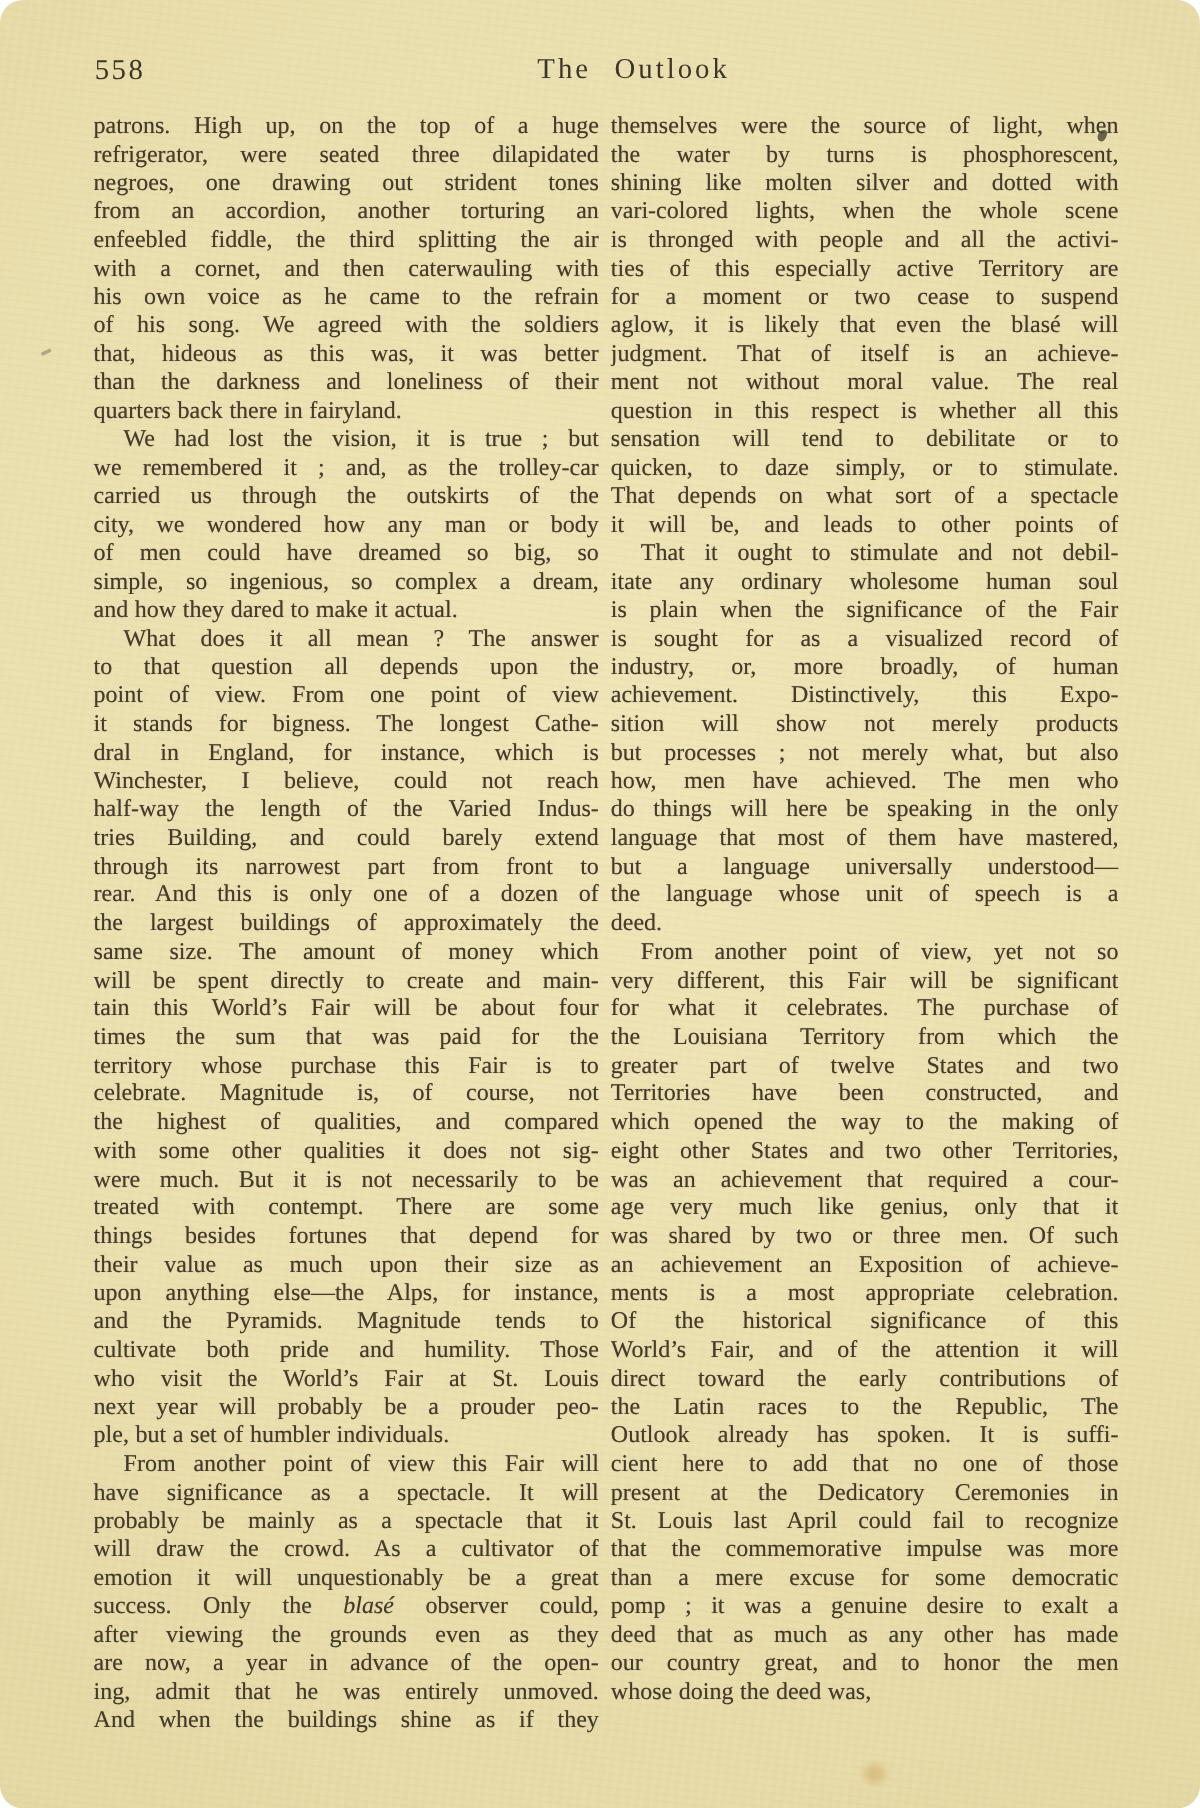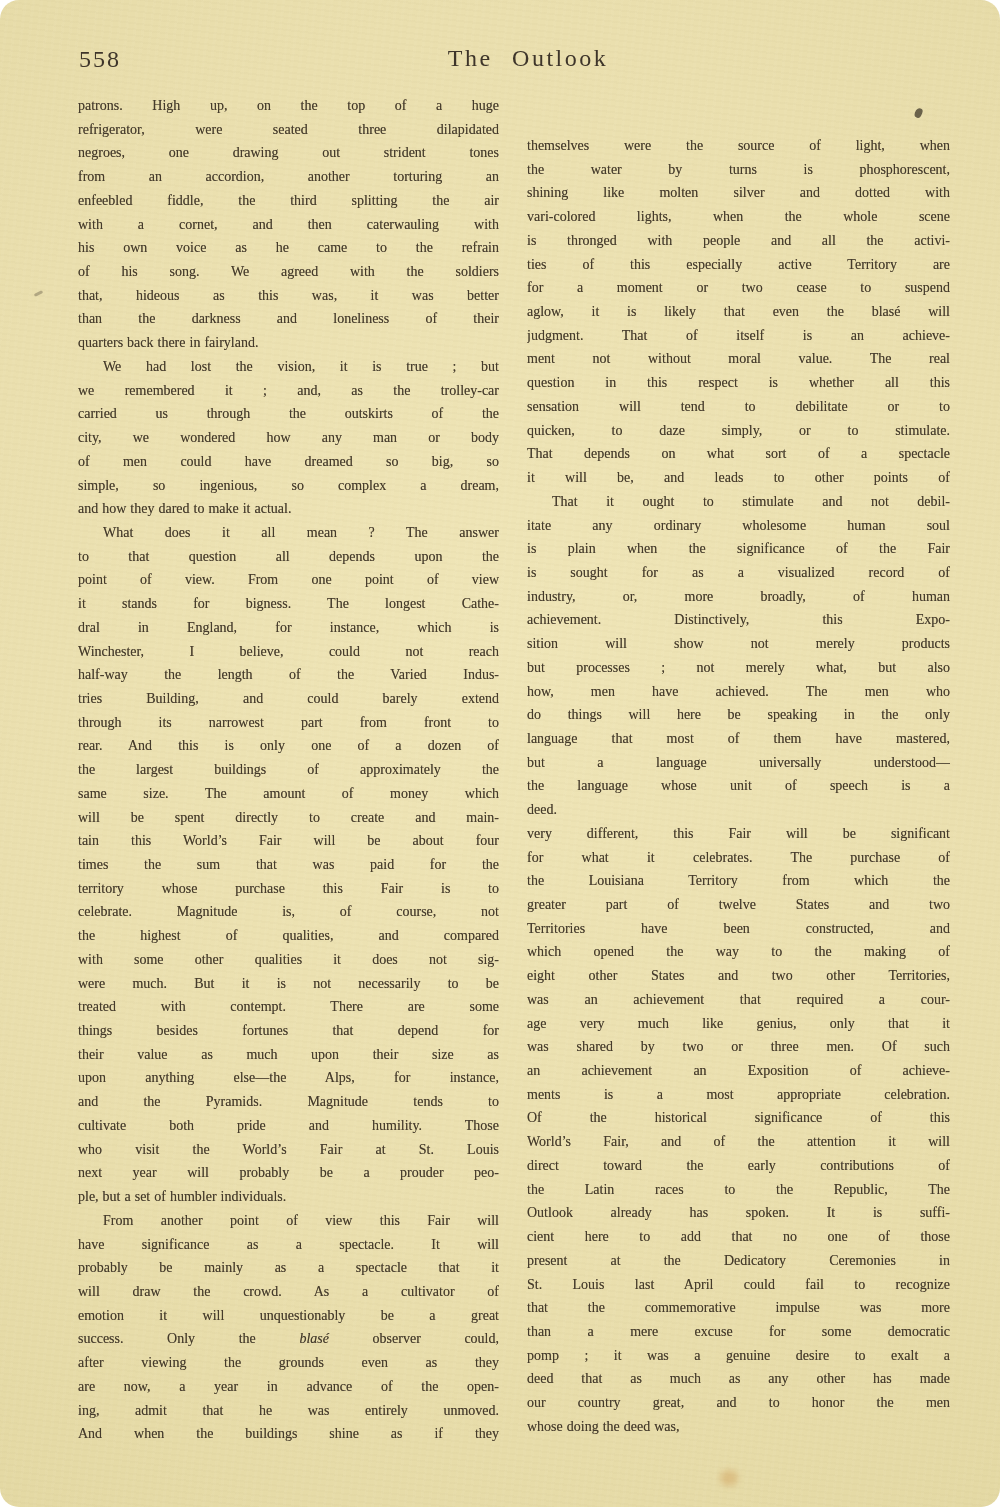--- a/index.html
+++ b/index.html
@@ -32,26 +32,26 @@
   }
   .title {
     position: absolute; left: 0; top: 45px; width: 1000px;
     text-align: center;
     font-size: 24px; letter-spacing: 2.5px; word-spacing: 11px;
     color: #3e352a;
     padding-left: 28px;
   }
   .col {
     position: absolute; top: 94px;
-    font-size: 14px; line-height: 23.72px;
+    font-size: 20px; line-height: 23.72px;
     color: #453b2c;
     text-shadow: 0 0 0.6px rgba(70,58,40,0.55);
   }
   #col-left  { left: 78px;  width: 421px; }
-  #col-right { left: 527px; width: 423px; margin-top: 40px; }
+  #col-right { left: 509px; width: 423px; }
   .line {
     height: 23.72px; overflow: hidden;
     text-align: justify; text-align-last: justify;
     word-spacing: 0.5px;
   }
   .line.end { text-align-last: left; }
   .line.ind { padding-left: 25px; }
   .line i { }
   .stain {
     position: absolute; left: 720px; top: 1470px;
@@ -163,20 +163,21 @@
       <div class="line">industry, or, more broadly, of human</div>
       <div class="line">achievement. Distinctively, this Expo-</div>
       <div class="line">sition will show not merely products</div>
       <div class="line">but processes ; not merely what, but also</div>
       <div class="line">how, men have achieved. The men who</div>
       <div class="line">do things will here be speaking in the only</div>
       <div class="line">language that most of them have mastered,</div>
       <div class="line">but a language universally understood—</div>
       <div class="line">the language whose unit of speech is a</div>
       <div class="line end">deed.</div>
+      <div class="line ind">From another point of view, yet not so</div>
       <div class="line">very different, this Fair will be significant</div>
       <div class="line">for what it celebrates. The purchase of</div>
       <div class="line">the Louisiana Territory from which the</div>
       <div class="line">greater part of twelve States and two</div>
       <div class="line">Territories have been constructed, and</div>
       <div class="line">which opened the way to the making of</div>
       <div class="line">eight other States and two other Territories,</div>
       <div class="line">was an achievement that required a cour-</div>
       <div class="line">age very much like genius, only that it</div>
       <div class="line">was shared by two or three men. Of such</div>

